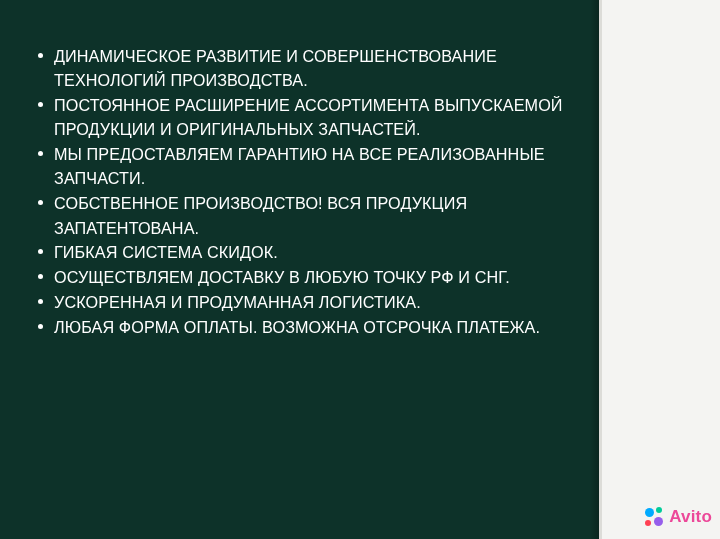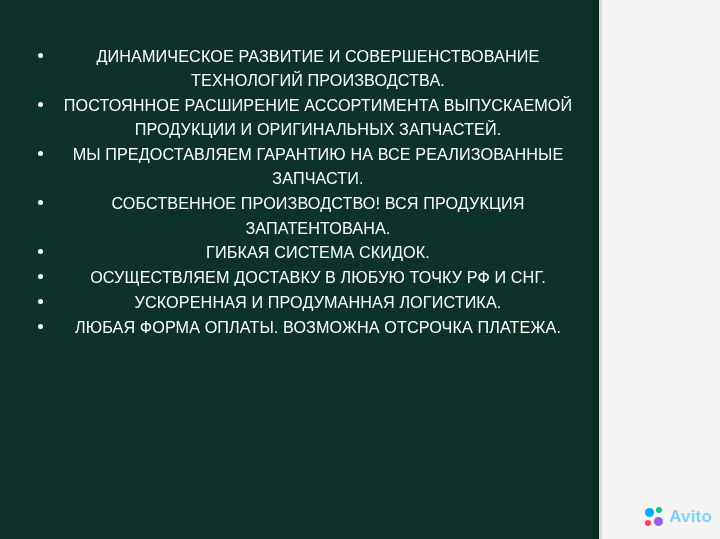--- a/index.html
+++ b/index.html
@@ -47,21 +47,20 @@
   }
   
   .content {
     position: absolute;
     left: 0;
     top: 0;
     width: 600px;
     height: 539px;
     box-sizing: border-box;
     padding: 44px 18px 30px 32px;
-    text-align: center;
   }
   ul.bullets {
     list-style: none;
     margin: 0;
     padding: 0;
   }
   ul.bullets li {
     position: relative;
     color: #ffffff;
     font-size: 16.2px;
@@ -106,21 +105,21 @@
   .wm-logo .d3 { width: 6px;  height: 6px;  left: 0;   top: 13px; background: #ff4053; }
   .wm-logo .d4 { width: 9px;  height: 9px;  left: 9px; top: 10px; background: #965eeb; }
   .wm-text {
     color: #ffffff;
     font-size: 17px;
     font-weight: bold;
     letter-spacing: 0.2px;
     text-shadow: 0 1px 2px rgba(0,0,0,0.35);
   }
   .wm-text.dark {
-    color: #7dd3fc;
+    color: #ec4899;
     text-shadow: none;
   }
 </style>
 </head>
 <body>
 
 <div id="page">
 
   <div class="right-band"></div>
   <div class="right-band-shadow"></div>

